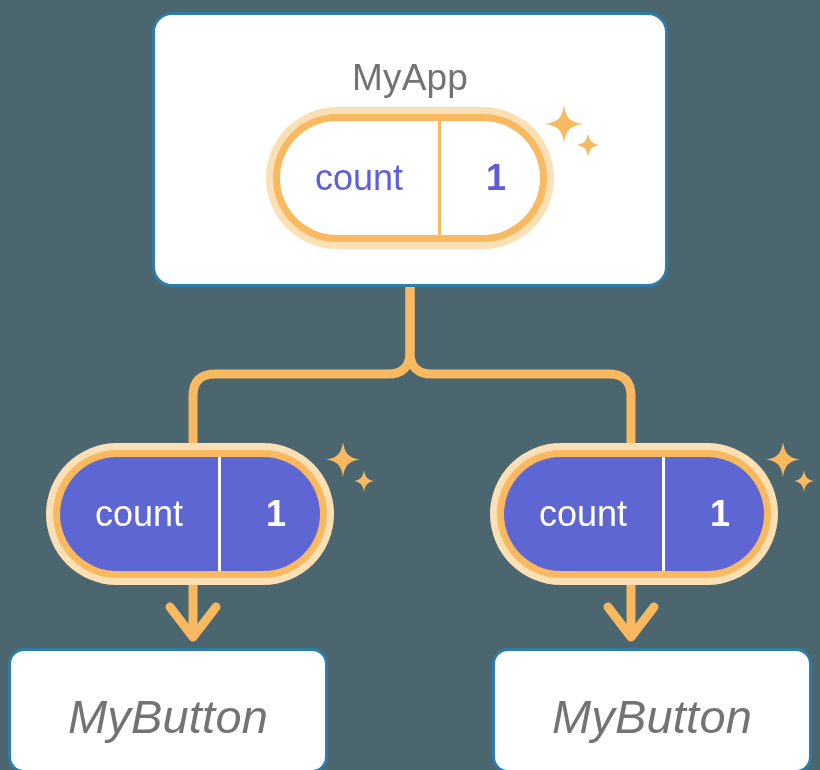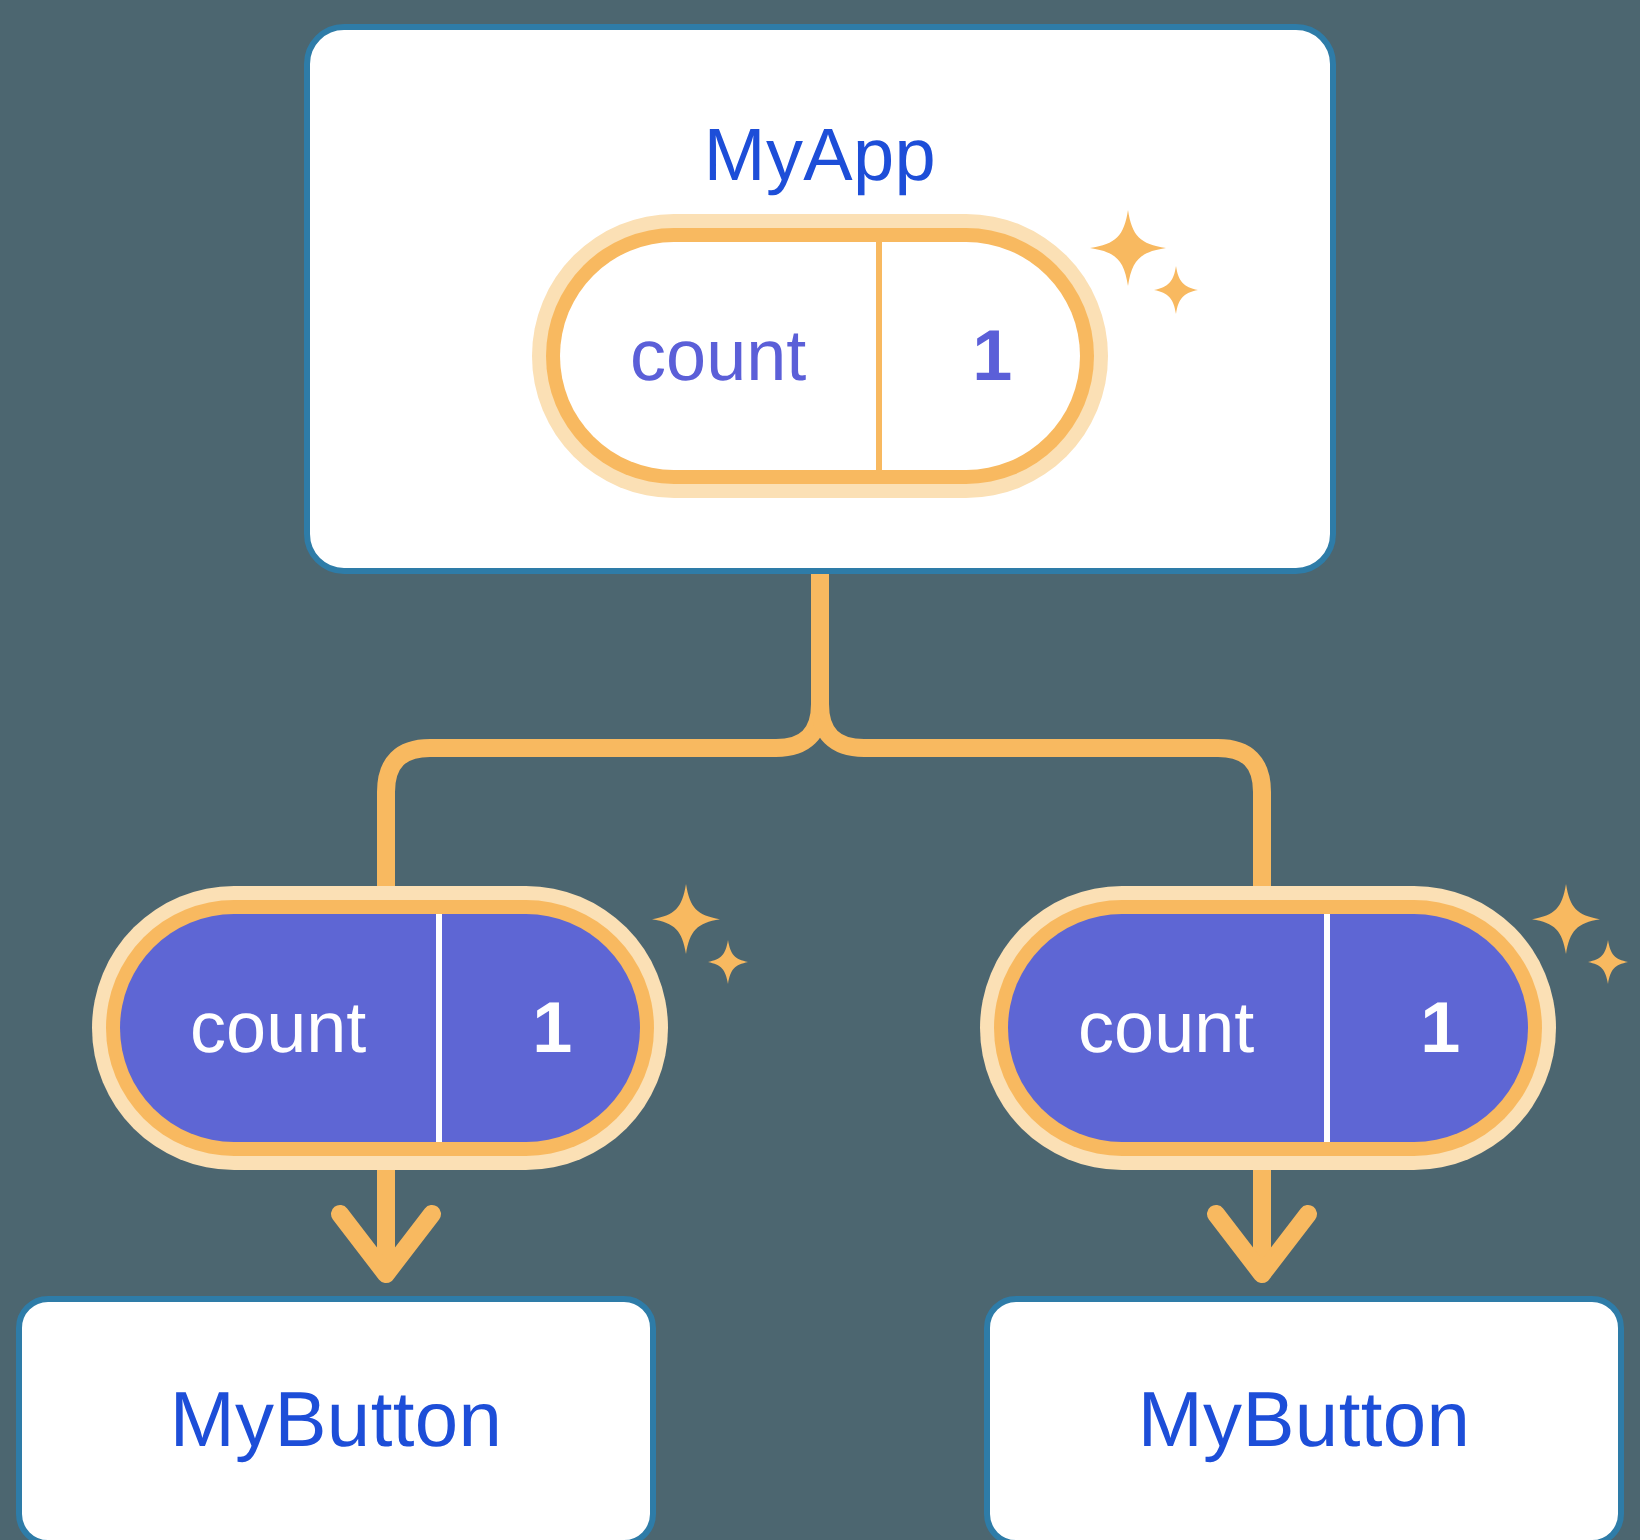--- a/index.html
+++ b/index.html
@@ -43,40 +43,41 @@
     width: 516px;
     height: 275px;
     border-radius: 20px;
   }
 
   .card-title {
     position: absolute;
     left: 0;
     right: 0;
     text-align: center;
-    color: #1d4ed8;
+    color: #737373;
     font-size: 37px;
     font-weight: 400;
     letter-spacing: 0.2px;
     white-space: nowrap;
   }
 
   #app-card .card-title { top: 42px; }
 
   .btn-card {
     top: 648px;
     height: 125px;
     border-radius: 16px;
   }
   #btn-card-left  { left: 8px;   width: 320px; }
   #btn-card-right { left: 492px; width: 320px; }
 
   .btn-card .card-title {
     top: 38px;
-    font-size: 39px;
+    font-size: 47px;
+    font-style: italic;
   }
 
   
   .pill {
     position: absolute;
     box-sizing: border-box;
     display: flex;
     align-items: stretch;
     border-radius: 999px;
   }

